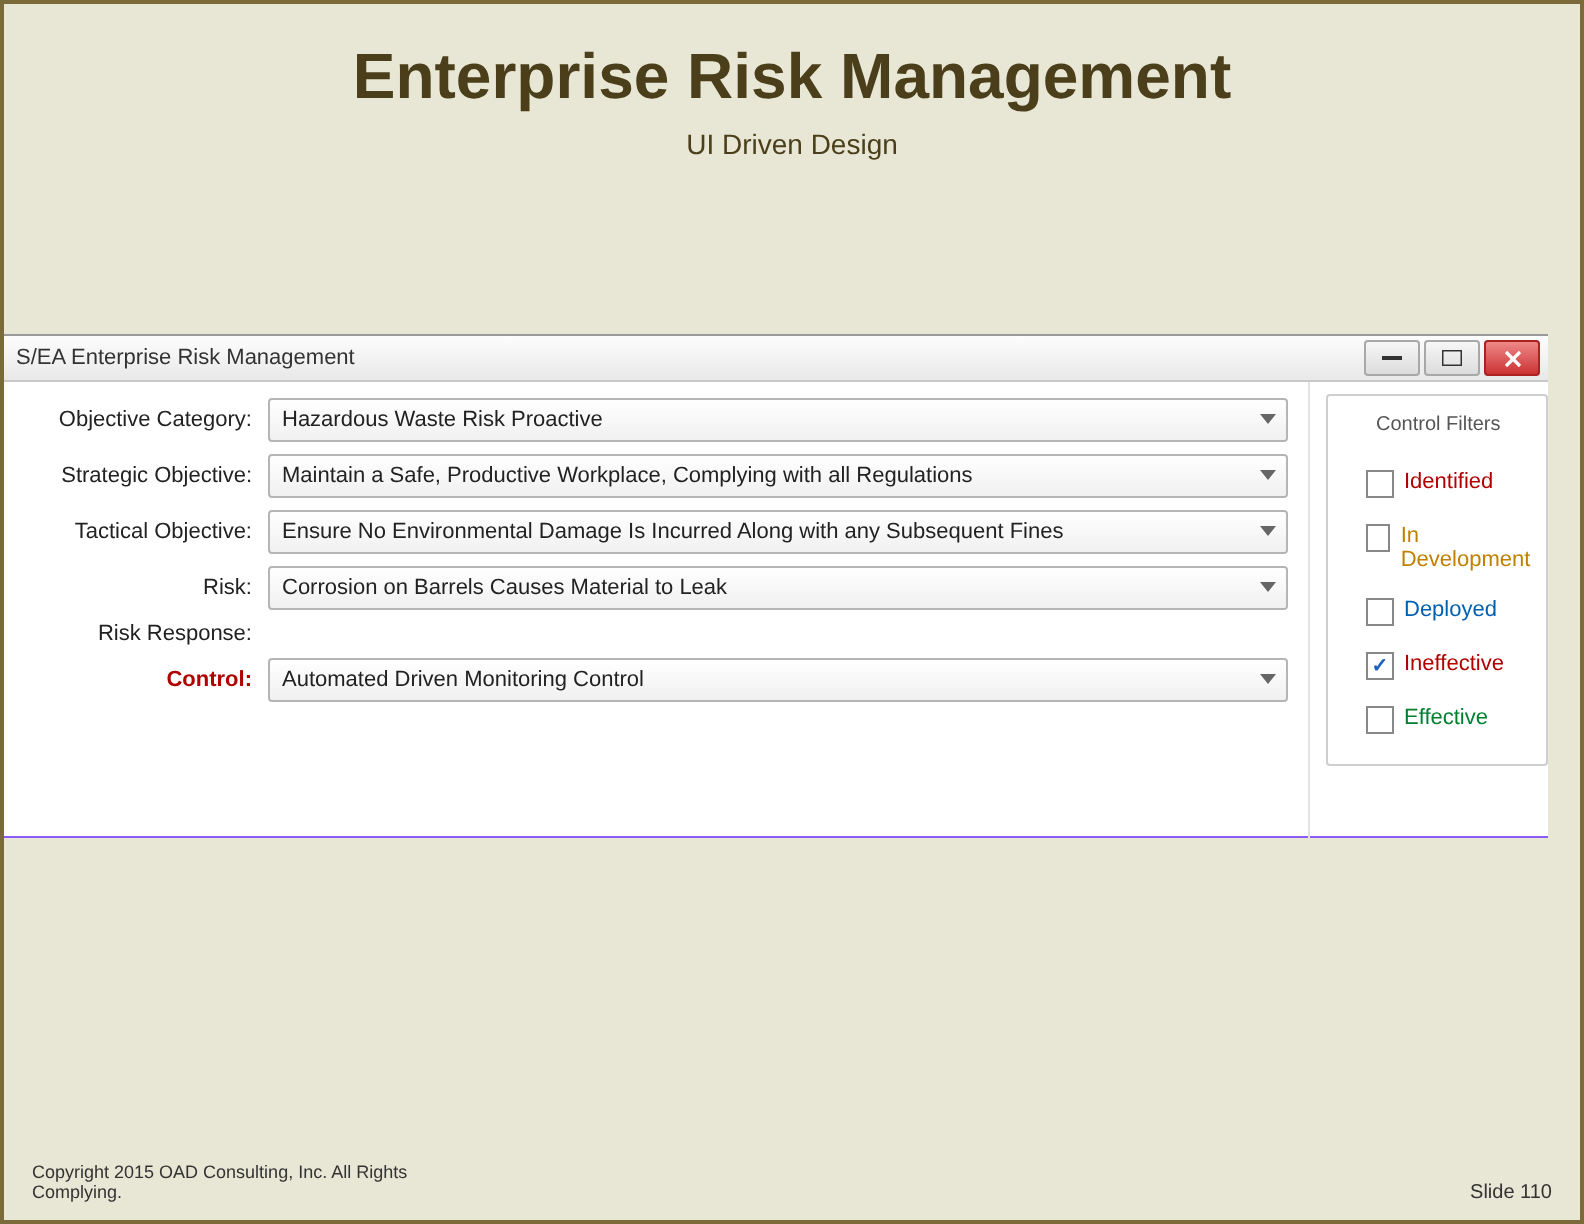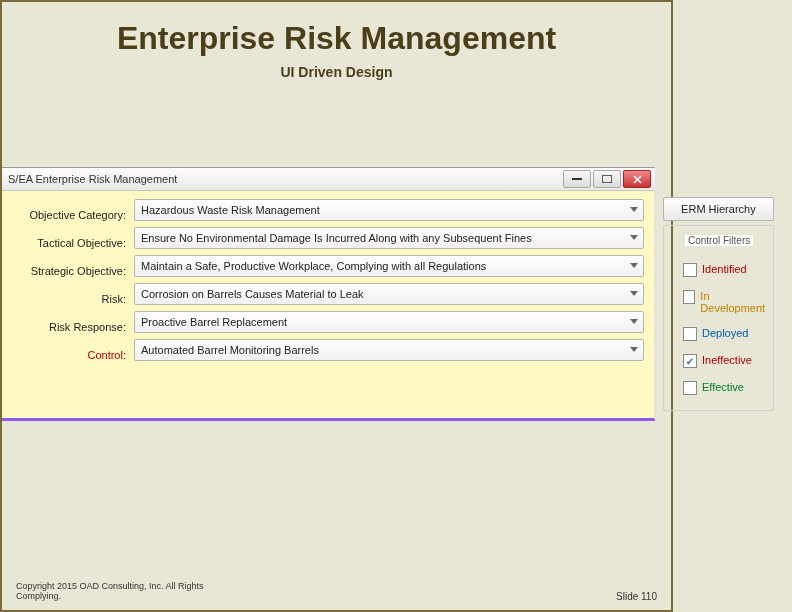--- a/index.html
+++ b/index.html
@@ -1,28 +1,28 @@
 <!DOCTYPE html>
 <html><head>
 <meta charset="utf-8">
 <style>
   html,body{margin:0;padding:0;width:792px;height:612px;font-family:Arial,Helvetica,sans-serif;background:#e8e6d4;overflow:hidden}
-  .slide{position:relative;width:673px;height:612px;box-sizing:border-box;border:2px solid #7a6a3a}
+  .slide{position:relative;width:792px;height:612px;box-sizing:border-box;border:2px solid #7a6a3a}
   .title{position:absolute;top:18px;left:0;right:0;text-align:center;font-weight:bold;font-size:32px;color:#4a3f1a}
-  .subtitle{position:absolute;top:62px;left:0;right:0;text-align:center;font-weight:bold;font-size:14px;color:#4a3f1a}
-  .app{position:absolute;top:165px;left:0;right:16px;height:250px;background:#fef9c3;border-top:1px solid #999;border-bottom:3px solid #8b5cf6}
+  .subtitle{position:absolute;top:62px;left:0;right:0;text-align:center;font-weight:normal;font-size:14px;color:#4a3f1a}
+  .app{position:absolute;top:165px;left:0;right:16px;height:250px;background:#ffffff;border-top:1px solid #999;border-bottom:1px solid #8b5cf6}
   .titlebar{height:22px;background:linear-gradient(#fdfdfd,#e8e8e8);border-bottom:1px solid #c8c8c8;font-size:11px;color:#333;display:flex;align-items:center;padding:0 6px;position:relative}
   .winbtns{position:absolute;right:4px;top:2px;display:flex;gap:2px}
   .winbtn{width:26px;height:16px;background:linear-gradient(#f7f7f7,#dcdcdc);border:1px solid #a8a8a8;border-radius:2px;display:flex;align-items:center;justify-content:center}
   .winbtn.close{background:linear-gradient(#e88,#c33);border-color:#a22}
   .body{display:flex;height:calc(100% - 22px)}
   .form{flex:0 0 636px;padding:8px 10px 8px 6px;border-right:1px solid #e2e2e2}
-  .row{display:flex;align-items:flex-end;margin-bottom:6px}
+  .row{display:flex;align-items:center;margin-bottom:6px}
   .lbl{width:118px;text-align:right;padding-right:8px;font-size:11px;color:#222}
-  .lbl.red{color:#b00000;font-weight:normal}
+  .lbl.red{color:#b00000;font-weight:bold}
   .dd{flex:1;height:20px;background:linear-gradient(#fff,#f0f0f0);border:1px solid #b5b5b5;border-radius:2px;display:flex;align-items:center;padding:0 18px 0 6px;font-size:11px;color:#222;position:relative}
   .dd::after{content:"";position:absolute;right:5px;top:7px;border-left:4px solid transparent;border-right:4px solid transparent;border-top:5px solid #666}
   .side{flex:1;padding:6px 6px 6px 8px}
   .hbtn{height:22px;background:linear-gradient(#fff,#e9e9e9);border:1px solid #b5b5b5;border-radius:2px;display:flex;align-items:center;justify-content:center;font-size:11px;color:#222;margin-bottom:4px}
   .grp{border:1px solid #cfcfcf;border-radius:2px;padding:4px 6px 2px 19px}
   .grp-title{font-size:10px;color:#555;margin:-10px 0 4px 2px;background:#fff;display:inline-block;padding:0 3px}
   .cb-row{display:flex;align-items:flex-start;gap:5px;font-size:11px;margin:13px 0}
   .cb{width:12px;height:12px;border:1px solid #888;background:#fff;display:flex;align-items:center;justify-content:center;font-size:10px;color:#2a6}
   .cb.checked::before{content:"✓";color:#2060c0;font-weight:bold}
   .f-identified{color:#b00000}
@@ -63,46 +63,44 @@
               <line x1="8" y1="1" x2="1" y2="8" stroke="#fff" stroke-width="1.6"></line>
             </svg>
           </div>
       </div>
     </div>
 
     <div class="body">
       <div class="form">
         <div class="row">
           <div class="lbl">Objective Category:</div>
-          <div class="dd">Hazardous Waste Risk Management</div>
+          <div class="dd">Hazardous Waste Risk Proactive</div>
+        </div>
+        <div class="row">
+          <div class="lbl">Strategic Objective:</div>
+          <div class="dd">Maintain a Safe, Productive Workplace, Complying with all Regulations</div>
         </div>
         <div class="row">
           <div class="lbl">Tactical Objective:</div>
           <div class="dd">Ensure No Environmental Damage Is Incurred Along with any Subsequent Fines</div>
-        </div>
-        <div class="row">
-          <div class="lbl">Strategic Objective:</div>
-          <div class="dd">Maintain a Safe, Productive Workplace, Complying with all Regulations</div>
         </div>
         <div class="row">
           <div class="lbl">Risk:</div>
           <div class="dd">Corrosion on Barrels Causes Material to Leak</div>
         </div>
         <div class="row">
           <div class="lbl">Risk Response:</div>
-          <div class="dd">Proactive Barrel Replacement</div>
         </div>
         <div class="row">
           <div class="lbl red">Control:</div>
-          <div class="dd">Automated Barrel Monitoring Barrels</div>
+          <div class="dd">Automated Driven Monitoring Control</div>
         </div>
       </div>
 
       <div class="side">
-        <div class="hbtn">ERM Hierarchy</div>
         <div class="grp">
           <div class="grp-title">Control Filters</div>
 
           <div class="cb-row">
             <div class="cb"></div>
             <span class="f-identified">Identified</span>
           </div>
           <div class="cb-row">
             <div class="cb"></div>
             <span class="f-indev">In Development</span>

